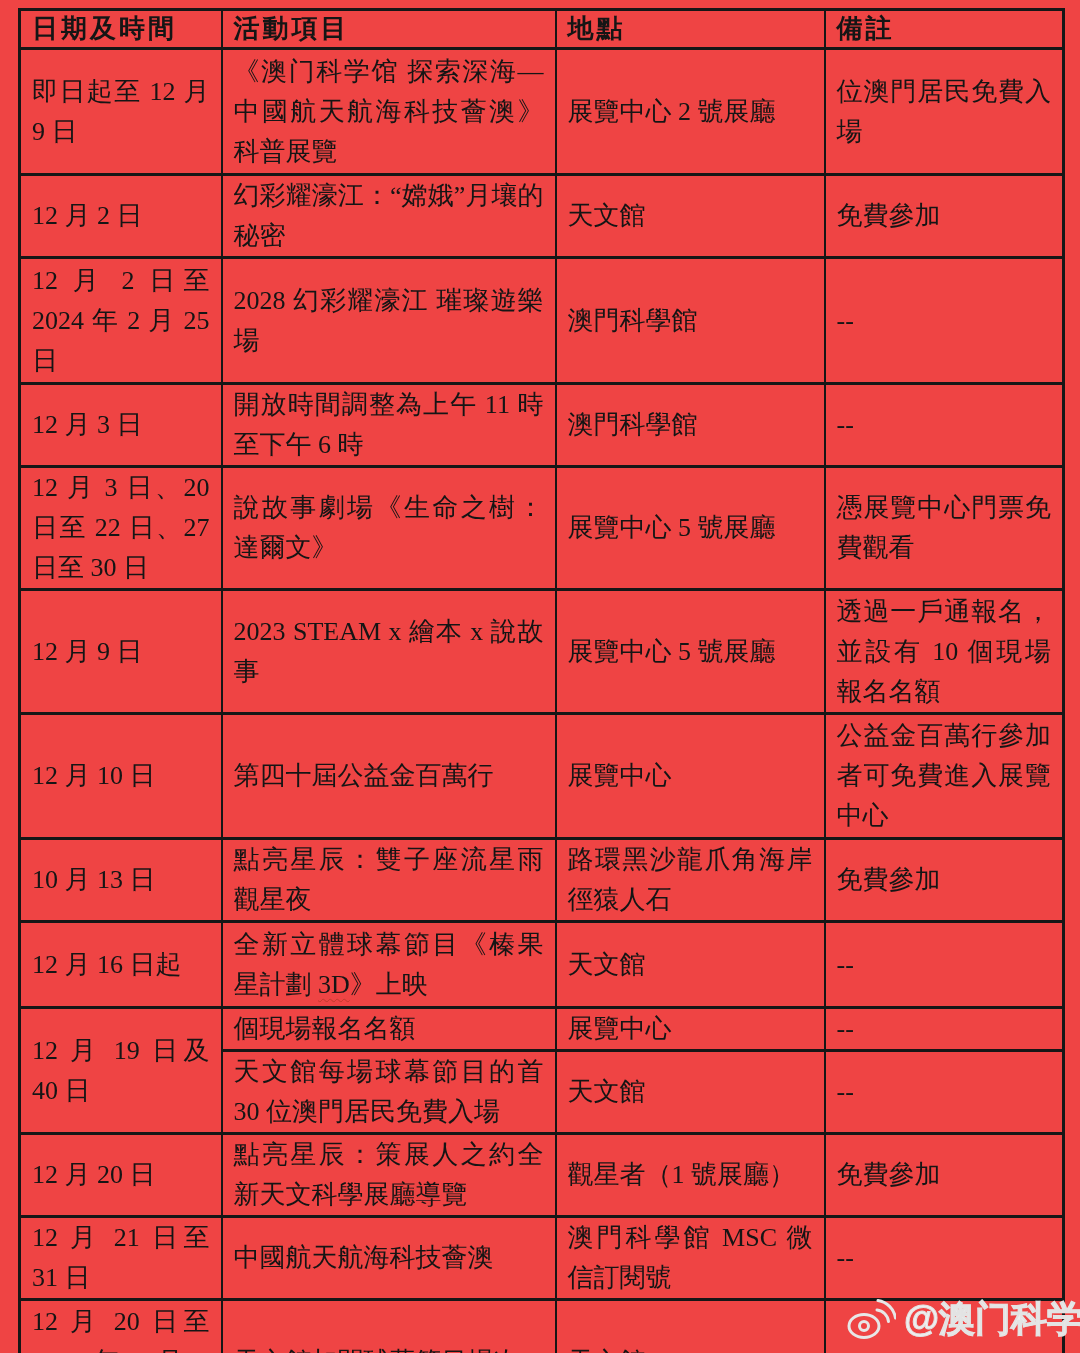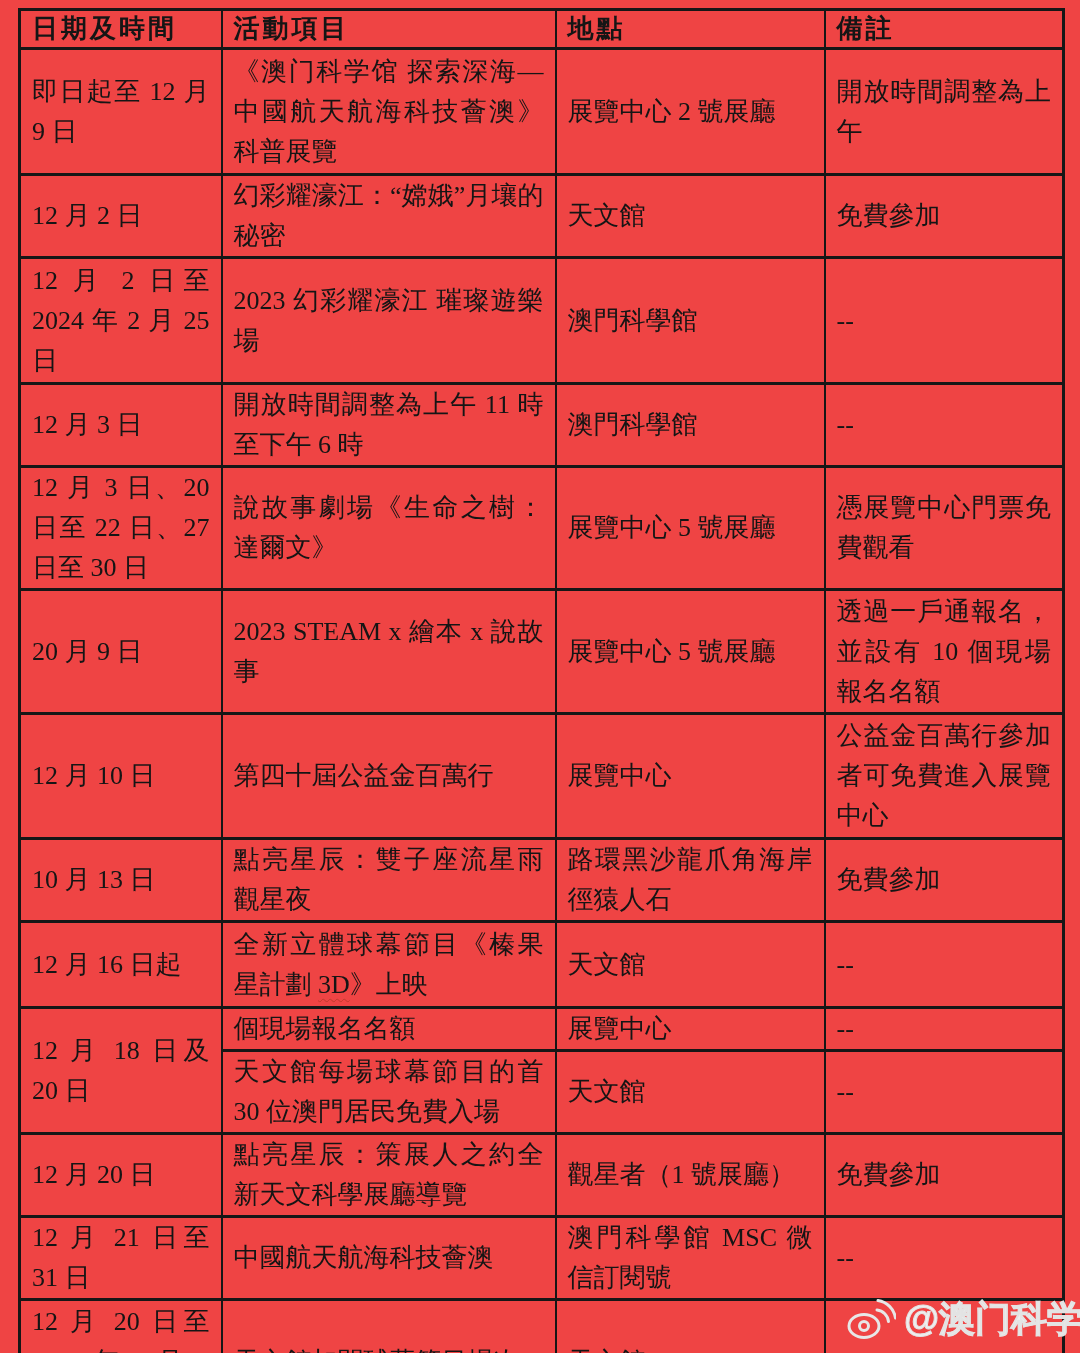--- a/index.html
+++ b/index.html
@@ -93,48 +93,48 @@
         <th>活動項目</th>
         <th>地點</th>
         <th>備註</th>
       </tr>
     </thead>
     <tbody>
       <tr style="height:126px">
         <td>即日起至 12 月 9 日</td>
         <td>《澳门科学馆 探索深海—中國航天航海科技薈澳》科普展覽</td>
         <td>展覽中心 2 號展廳</td>
-        <td>開放時間調整為上午</td>
+        <td>位澳門居民免費入場</td>
       </tr>
       <tr style="height:78px">
         <td>12 月 2 日</td>
         <td>幻彩耀濠江：“嫦娥”月壤的秘密</td>
         <td>天文館</td>
         <td>免費參加</td>
       </tr>
       <tr style="height:126px">
         <td>12 月 2 日至 2024 年 2 月 25 日</td>
-        <td>2023 幻彩耀濠江 璀璨遊樂場</td>
+        <td>2028 幻彩耀濠江 璀璨遊樂場</td>
         <td>澳門科學館</td>
         <td>--</td>
       </tr>
       <tr style="height:78px">
         <td>12 月 3 日</td>
         <td>開放時間調整為上午 11 時至下午 6 時</td>
         <td>澳門科學館</td>
         <td>--</td>
       </tr>
       <tr style="height:121px">
         <td>12 月 3 日、20 日至 22 日、27 日至 30 日</td>
         <td>說故事劇場《生命之樹：達爾文》</td>
         <td>展覽中心 5 號展廳</td>
         <td>憑展覽中心門票免費觀看</td>
       </tr>
       <tr style="height:124px">
-        <td>20 月 9 日</td>
+        <td>12 月 9 日</td>
         <td>2023 STEAM x 繪本 x 說故事</td>
         <td>展覽中心 5 號展廳</td>
         <td>透過一戶通報名，並設有 10 個現場報名名額</td>
       </tr>
       <tr style="height:125px">
         <td>12 月 10 日</td>
         <td>第四十屆公益金百萬行</td>
         <td>展覽中心</td>
         <td>公益金百萬行參加者可免費進入展覽中心</td>
       </tr>
@@ -144,21 +144,21 @@
         <td>路環黑沙龍爪角海岸徑猿人石</td>
         <td>免費參加</td>
       </tr>
       <tr style="height:86px">
         <td>12 月 16 日起</td>
         <td><span>全新立體球幕節目《榛果星計劃 </span><span class="wavy">3D</span><span>》上映</span></td>
         <td>天文館</td>
         <td>--</td>
       </tr>
       <tr style="height:39px">
-        <td rowspan="2">12 月 18 日及 20 日</td>
+        <td rowspan="2">12 月 19 日及 40 日</td>
         <td>個現場報名名額</td>
         <td>展覽中心</td>
         <td>--</td>
       </tr>
       <tr style="height:79px">
         <td>天文館每場球幕節目的首 30 位澳門居民免費入場</td>
         <td>天文館</td>
         <td>--</td>
       </tr>
       <tr style="height:82px">

